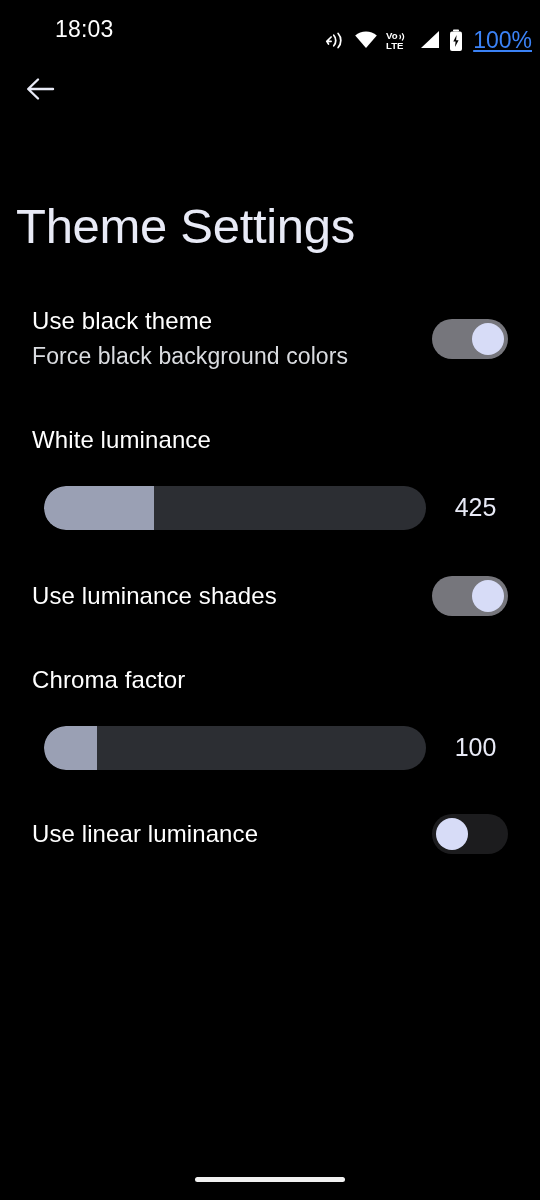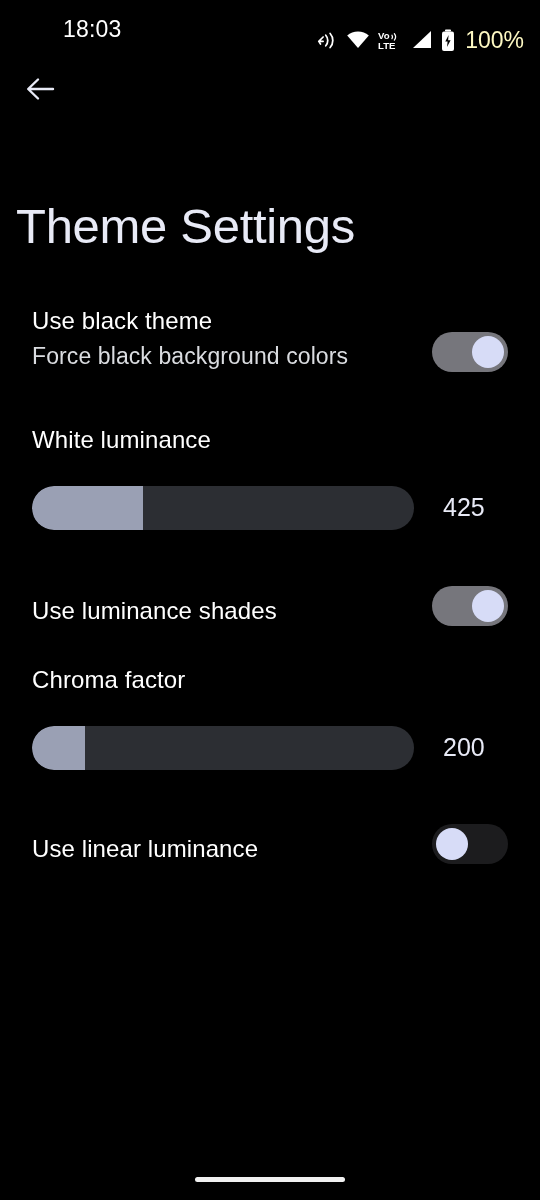--- a/index.html
+++ b/index.html
@@ -13,36 +13,36 @@
     position:relative;
     width:540px; height:1200px;
     background:#000000;
   }
 
   
   .statusbar {
     position:absolute; top:0; left:0;
     width:540px; height:58px;
     display:flex; align-items:center;
-    padding:0 16px;
+    padding:0 8px;
   }
   .sb-time {
     color:#ffffff;
     font-size:23px;
     letter-spacing:0.2px;
     margin-left:47px;
     line-height:1;
   }
   .sb-right {
     margin-left:auto;
     display:flex; align-items:center; gap:8px;margin-top:22px;
   }
   .sb-icon { display:flex; align-items:center; justify-content:center; }
   .sb-batt-text {
-    color:#fef9c3; font-size:23px; line-height:1; margin-left:2px;
+    color:#3b82f6; font-size:23px; line-height:1; margin-left:2px;text-decoration:underline;
   }
 
   
   .backbtn {
     position:absolute; left:16px; top:67px;
     width:48px; height:48px;
     display:flex; align-items:center; justify-content:center;
     border-radius:50%;
   }
 
@@ -57,21 +57,21 @@
     white-space:nowrap;
   }
 
   
   .content {
     position:absolute; left:0; top:306px;
     width:540px;
   }
 
   .row {
-    display:flex; align-items:flex-end;
+    display:flex; align-items:center;
     padding:0 32px;
     min-height:60px;
   }
   .row-text { flex:1; padding-right:16px; }
   .row-title {
     color:#ffffff;
     font-size:24px;
     line-height:1.25;
     letter-spacing:0.1px;
   }
@@ -104,20 +104,21 @@
   
   .section-label {
     color:#ffffff;
     font-size:24px;
     letter-spacing:0.1px;
     padding:0 32px;
   }
   .slider-row {
     display:flex; align-items:center;
     padding:8px 32px;
+    justify-content:center;
   }
   .slider {
     position:relative;
     width:382px; height:44px;
     border-radius:22px;
     background:#2c2e33;
     overflow:hidden;
     flex:0 0 auto;
   }
   .slider .fill {
@@ -245,21 +246,21 @@
     </div>
 
     <div class="sp-d"></div>
 
     <div class="section-label">Chroma factor</div>
     <div class="sp-b"></div>
     <div class="slider-row">
       <div class="slider">
         <div class="fill" id="fill-chroma" style="width: 14%;"></div>
       </div>
-      <div class="slider-value">200</div>
+      <div class="slider-value">100</div>
     </div>
 
     <div class="sp-e"></div>
 
     <div class="row">
       <div class="row-text">
         <div class="row-title">Use linear luminance</div>
       </div>
       <div class="toggle off">
         <div class="thumb"></div>

